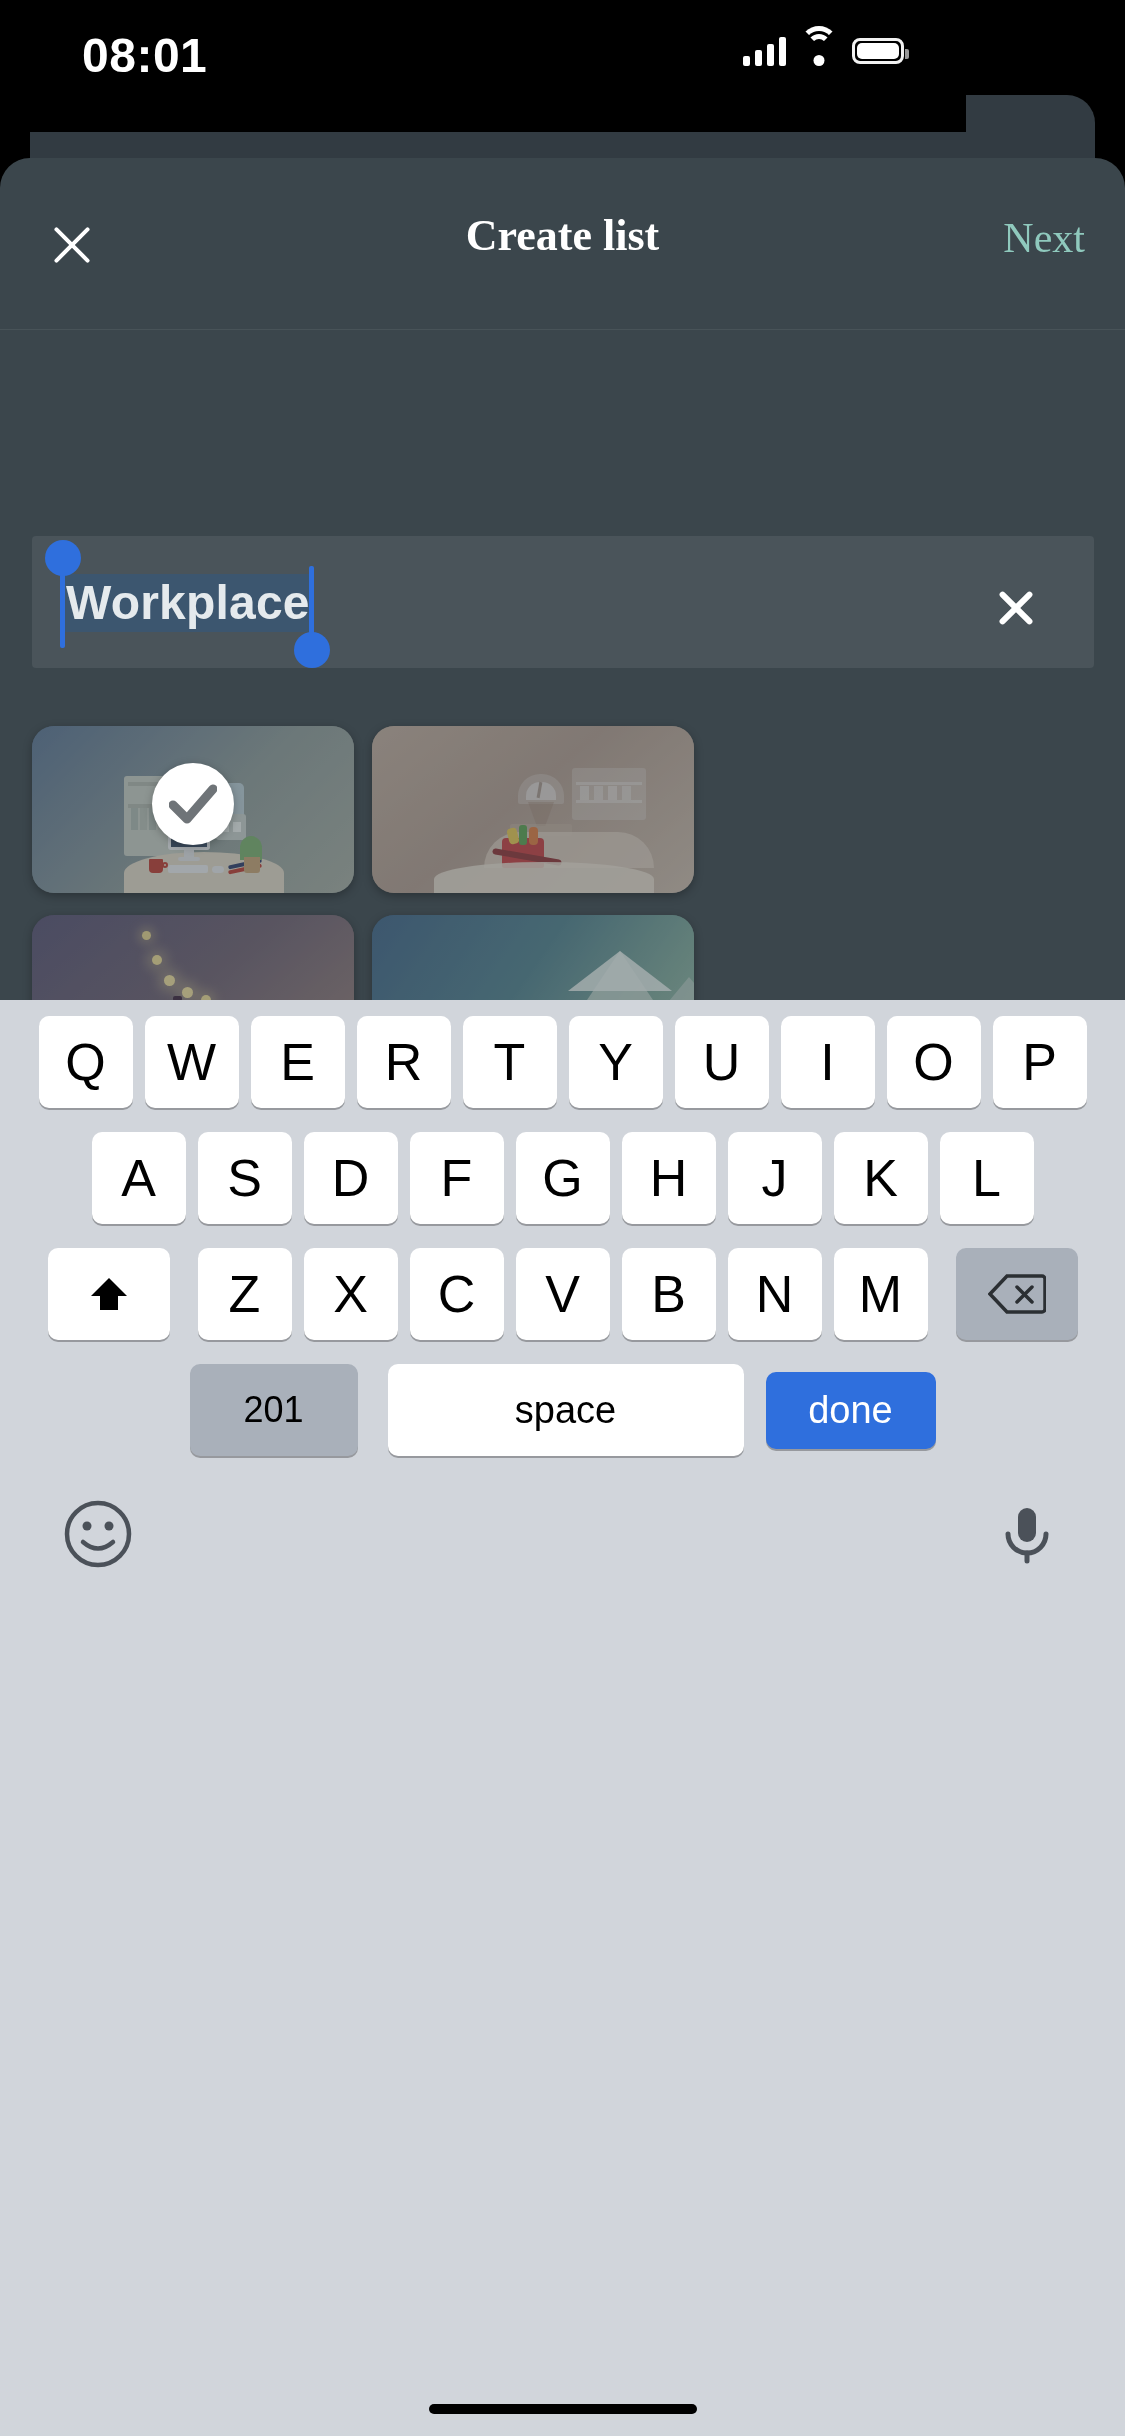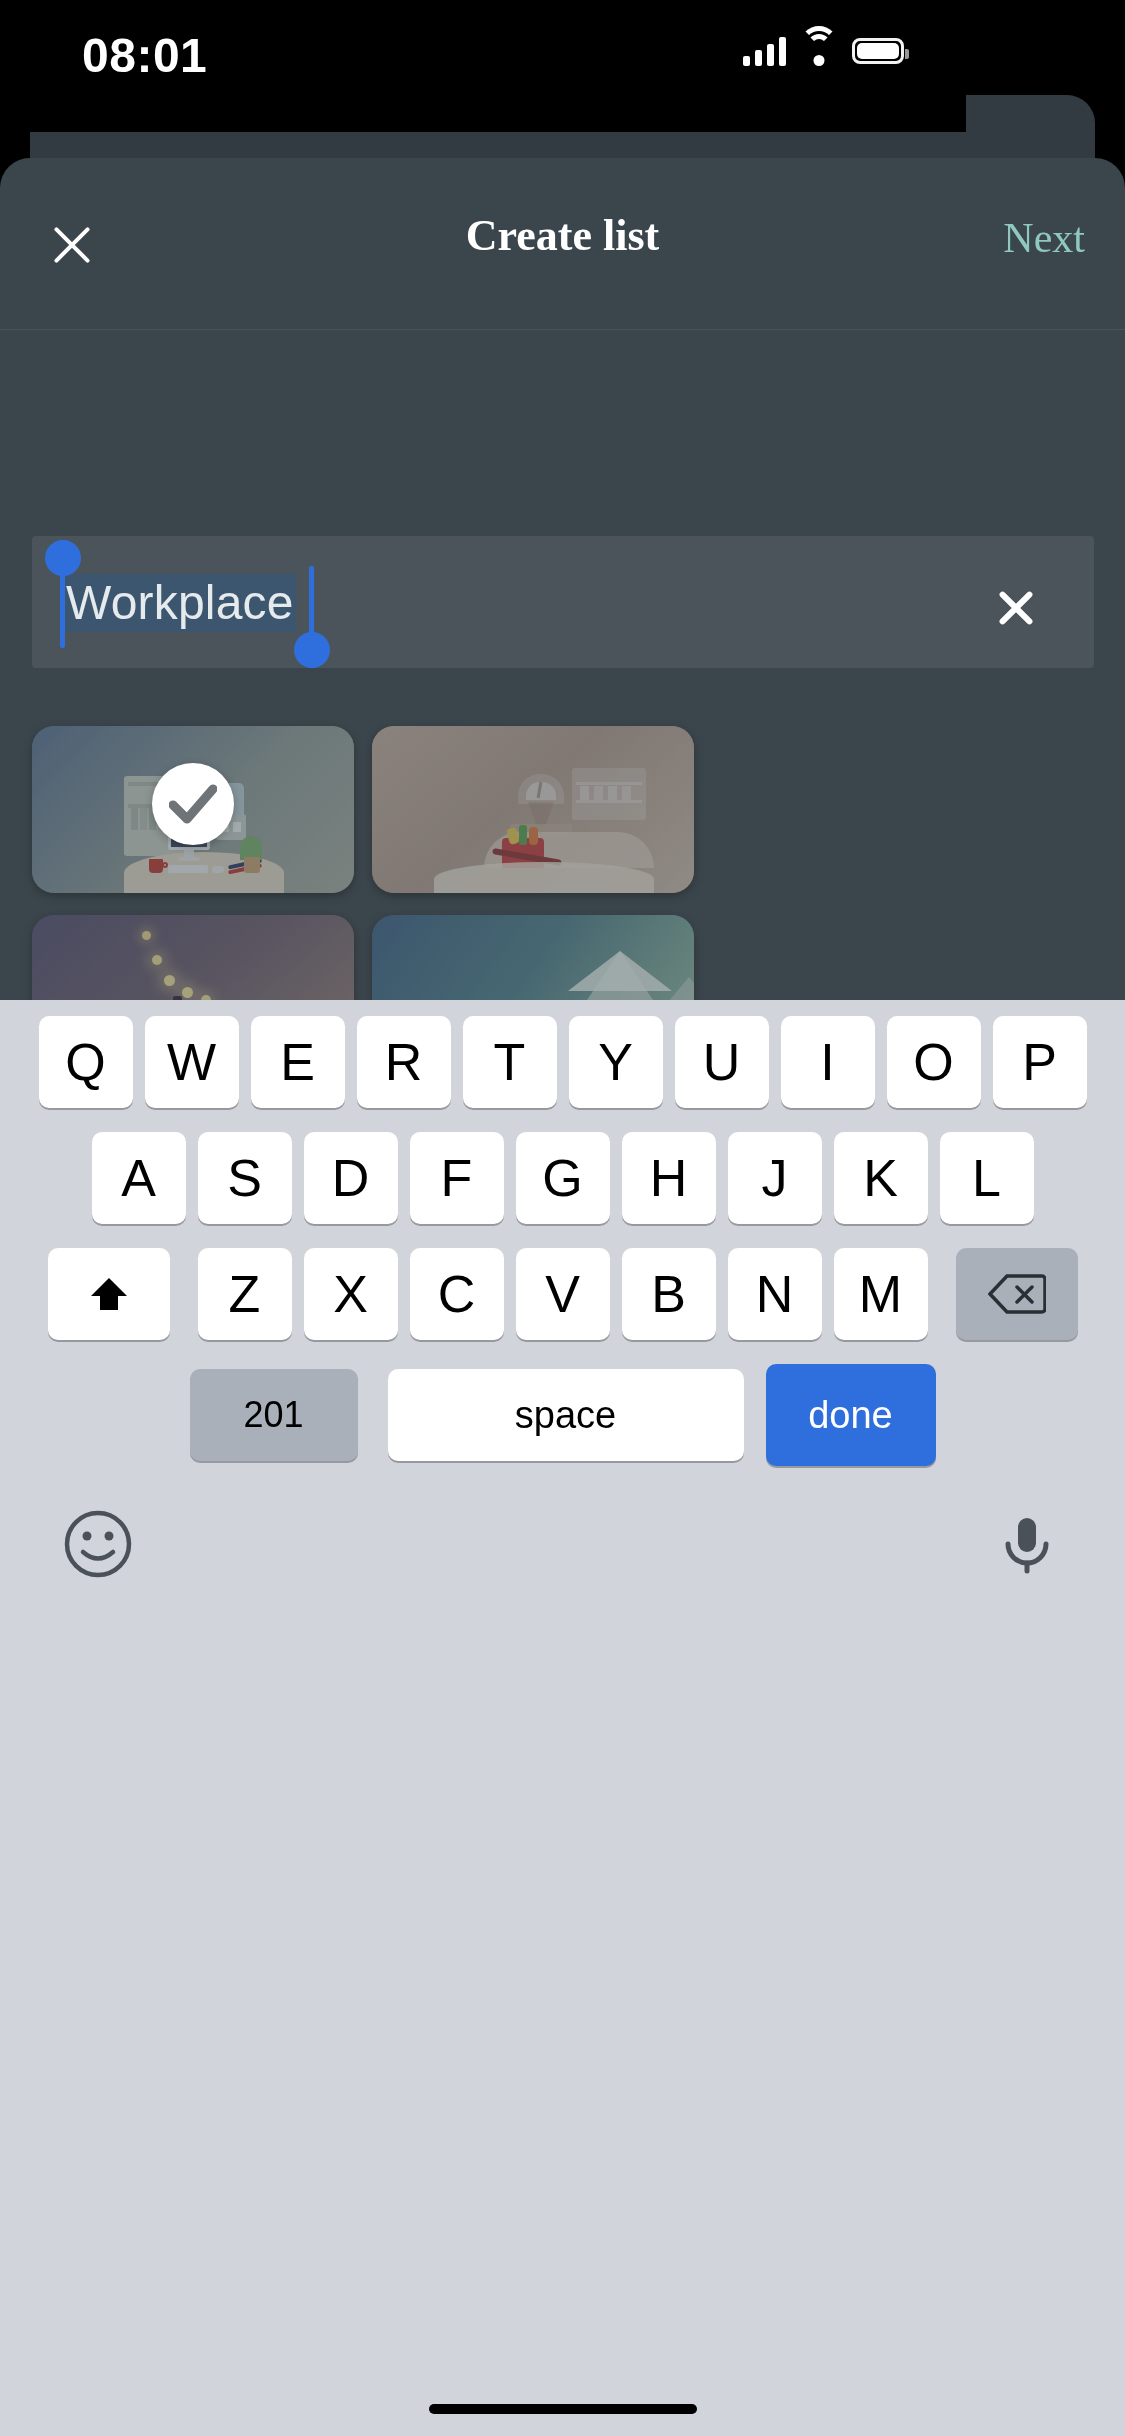--- a/index.html
+++ b/index.html
@@ -38,21 +38,21 @@
   .nav-close { position:absolute; left:32px; top:46px; width:80px; height:80px; cursor:pointer; }
   .nav-close::before,.nav-close::after { content:""; position:absolute; left:16px; top:39px; width:48px; height:4px;
       background:#fff; border-radius:2px; }
   .nav-close::before{ transform:rotate(45deg);} .nav-close::after{ transform:rotate(-45deg);}
   .nav-title { position:absolute; left:0; right:0; top:52px; text-align:center; color:#fff; font-size:44px; font-weight:600; }
   .nav-next { position:absolute; right:40px; top:56px; color:#8fc9bd; font-size:42px; font-weight:500; cursor:pointer; }
   .nav-divider { position:absolute; left:0; top:171px; width:1125px; height:1px; background:rgba(255,255,255,.07); }
 
   
   .field-wrap { position:absolute; left:32px; top:378px; width:1062px; height:132px;
-                background:#4a545a; border-radius:4px; }
+                background:#4a545a; border-radius:4px;font-weight:bold; }
   .field-text { position:absolute; left:32px; top:38px; font-size:48px; color:#e5eaed;
                 background:#3c566f; padding:4px 2px; line-height:1.05; letter-spacing:.2px; }
   .caret { position:absolute; width:5px; background:#2f6fdd; border-radius:2px; }
   .caret.start { left:28px; top:36px; height:76px; }
   .caret.end   { left:277px; top:30px; height:76px; }
   .handle { position:absolute; width:36px; height:36px; border-radius:50%; background:#2f6fdd; }
   .handle.top { left:13px; top:4px; }
   .handle.bot { left:262px; top:96px; }
   .field-clear { position:absolute; right:52px; top:46px; width:52px; height:52px; cursor:pointer; }
   .field-clear::before,.field-clear::after { content:""; position:absolute; left:4px; top:23px; width:44px; height:6px;
@@ -80,21 +80,21 @@
          display:flex; align-items:center; justify-content:center; color:#000;
          font-size:52px; font-weight:400; cursor:pointer; }
   .k-letter { width:94px; height:92px; margin:0 6px; }
   .r1 { padding:0 8px; }
   .r2 { padding:0 0; }
   .r3 { padding:0 0; }
   .k-shift { width:122px; height:92px; margin-right:22px; background:#fff; }
   .k-back  { width:122px; height:92px; margin-left:22px; background:#a9b0ba; }
   .k-num { width:168px; height:92px; background:#a9b0ba; font-size:36px; margin-right:22px; }
   .k-space { flex:1; max-width:356px; height:92px; font-size:38px;margin-left:8px; }
-  .k-done { width:170px; height:102px; background:#2f6fdd; color:#fff; font-size:38px; margin-left:22px; }
+  .k-done { width:170px; height:77px; background:#2f6fdd; color:#fff; font-size:38px; margin-left:22px; }
   .kb-bottom { display:flex; justify-content:space-between; align-items:center; padding:18px 62px 0 62px; }
   .kb-icon { width:72px; height:72px; cursor:pointer; }
   .home-indicator { position:absolute; left:50%; transform:translateX(-50%); bottom:22px;
                     width:268px; height:10px; background:#000; border-radius:5px; z-index:30; }
 </style>
 </head>
 <body>
 
 <div class="phone">
 

